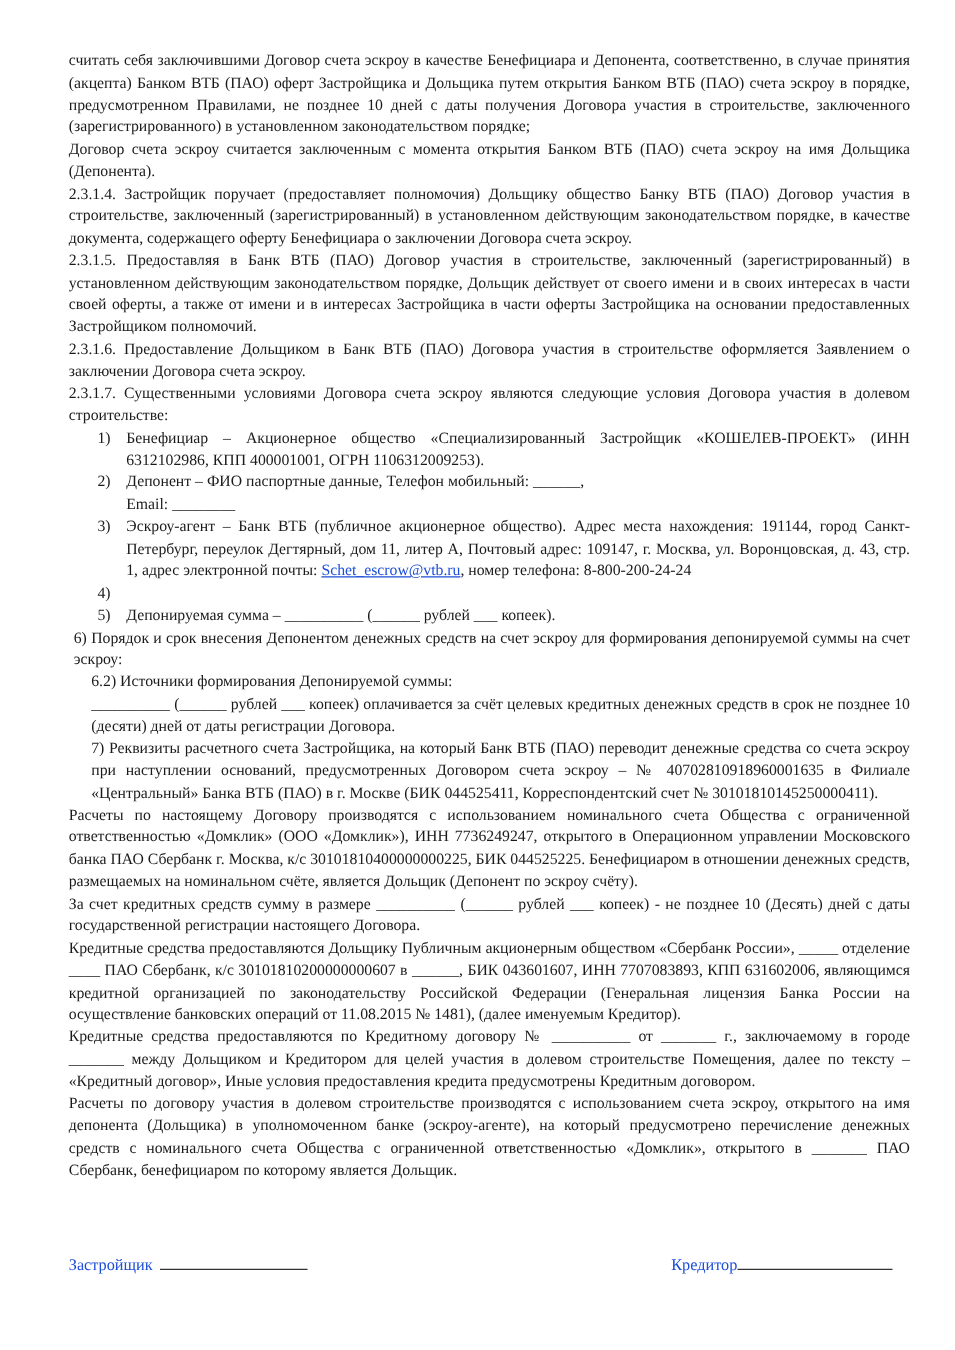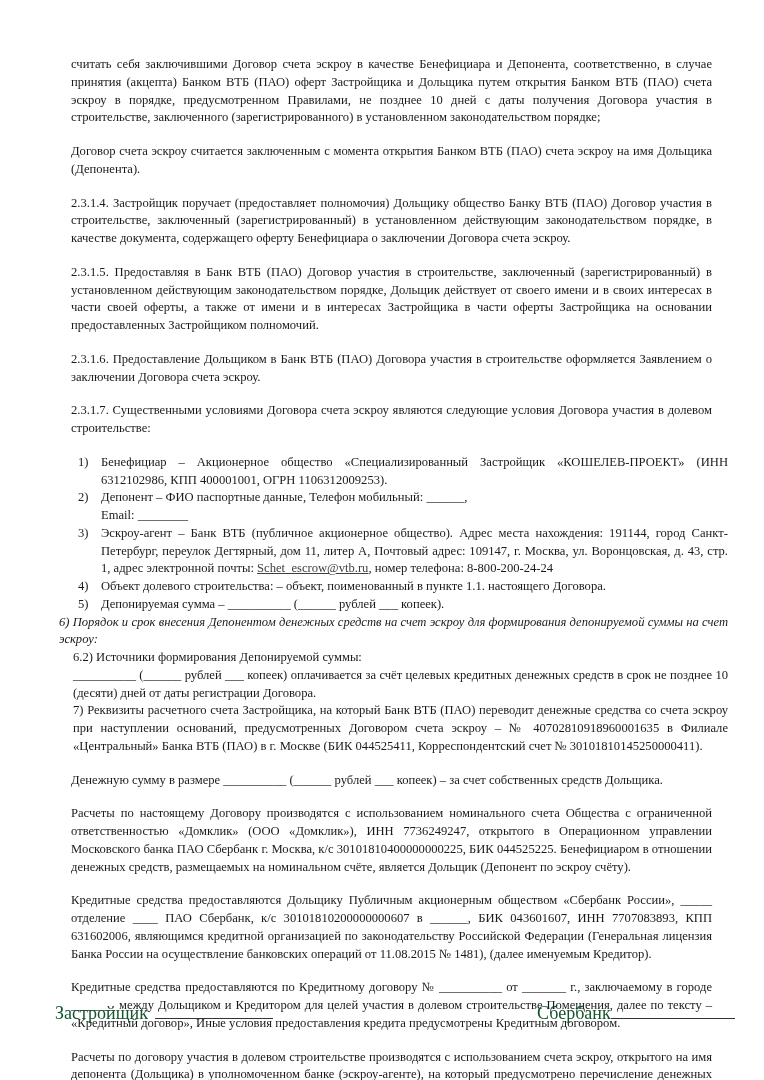--- a/index.html
+++ b/index.html
@@ -2,31 +2,31 @@
 <html><head>
   <meta charset="utf-8">
   <style>
     html, body { margin: 0; padding: 0; background: #ffffff; }
     body { width: 764px; height: 1080px; overflow: hidden; position: relative; }
     .page {
       position: absolute; left: 55px; top: 40px; width: 673px;
       font-family: "Liberation Serif", "DejaVu Serif", serif;
       font-size: 12.6px; line-height: 17.75px; color: #1a1a1a;
     }
-    .p { text-align: justify; margin: 16px; }
+    .p { text-align: justify; margin: 0; }
     .p.last-left { text-align-last: left; }
     .li { position: relative; padding-left: 46px; text-align: justify; margin: 0; }
     .li .num { position: absolute; left: 23px; top: 0; }
-    .ind1 { padding-left: 18px; text-align: justify; margin: 0; font-style: italic; }
+    .ind1 { padding-left: 18px; text-align: justify; margin: 0; }
     .ind2 { padding-left: 27px; text-indent: -9px; text-align: justify; margin: 0; }
     .ind3 { padding-left: 18px; text-align: justify; margin: 0; }
     b { font-weight: normal; }
-    .link { text-decoration: underline; color: #404040; cursor: pointer; }
+    .link { text-decoration: underline; color: #1d4ed8; cursor: pointer; }
     .blank { white-space: pre; }
-    .sig { position: absolute; top: 1003px; font-family: "Liberation Serif", "DejaVu Serif", serif; font-size: 18px; color: #14532d; }
+    .sig { position: absolute; top: 1003px; font-family: "Liberation Serif", "DejaVu Serif", serif; font-size: 13px; color: #1d4ed8; }
     .sig-left { left: 55px; }
     .sig-right { left: 537px; }
     .sig-line { display: inline-block; border-bottom: 1px solid #333; vertical-align: baseline; height: 12px; }
   </style>
 </head>
 <body>
 
 <div class="page">
   <p class="p last-left">считать себя заключившими Договор счета эскроу в качестве Бенефициара и Депонента, соответственно, в случае принятия (акцепта) Банком ВТБ (ПАО) оферт Застройщика и Дольщика путем открытия Банком ВТБ (ПАО) счета эскроу в порядке, предусмотренном Правилами, не позднее 10 дней с даты получения Договора участия в строительстве, заключенного (зарегистрированного) в установленном законодательством порядке;</p>
   <p class="p last-left">Договор счета эскроу считается заключенным с момента открытия Банком ВТБ (ПАО) счета эскроу на имя Дольщика (Депонента).</p>
@@ -42,43 +42,43 @@
   <p class="li">
     <span class="num">2)</span><span>Депонент – </span><b>ФИО</b><span> паспортные данные, Телефон мобильный: ______,</span><br>
     <span>Email: ________</span>
   </p>
 
   <p class="li last-left">
     <span class="num">3)</span><span>Эскроу-агент – Банк ВТБ (публичное акционерное общество). Адрес места нахождения: 191144, город Санкт-Петербург, переулок Дегтярный, дом 11, литер А, Почтовый адрес: 109147, г. Москва, ул. Воронцовская, д. 43, стр. 1,  адрес электронной почты: </span><span class="link">Schet_escrow@vtb.ru</span><span>, номер телефона: 8-800-200-24-24</span>
   </p>
 
   <p class="li last-left">
-    <span class="num">4)</span><span>Объект долевого строительства: – объект, поименованный в пункте 1.1. настоящего Договора.</span><br>
+    <span class="num">4)</span><br>
   </p>
 
   <p class="li">
     <span class="num">5)</span><span>Депонируемая сумма – </span><b class="blank">__________ (______ рублей ___ копеек).</b>
   </p>
 
   <p class="ind1 last-left" style="padding-left:4px;">6) Порядок и срок внесения Депонентом денежных средств на счет эскроу для формирования депонируемой суммы на счет эскроу:</p>
   <p class="ind2">6.2) Источники формирования Депонируемой суммы:</p>
   <p class="ind3 last-left">
     <b class="blank">__________ (______ рублей ___ копеек)</b><span> оплачивается за счёт целевых кредитных денежных средств в срок не позднее 10 (десяти) дней от даты регистрации Договора.</span>
   </p>
   <p class="ind3 last-left">7) Реквизиты расчетного счета Застройщика, на который Банк ВТБ (ПАО) переводит денежные средства со счета эскроу при наступлении оснований, предусмотренных Договором счета эскроу – № 40702810918960001635 в Филиале «Центральный» Банка ВТБ (ПАО) в г. Москве (БИК 044525411, Корреспондентский счет № 30101810145250000411).</p>
 
+  <p class="p last-left">Расчеты по настоящему Договору производятся с использованием номинального счета Общества с ограниченной ответственностью «Домклик» (ООО «Домклик»), ИНН 7736249247, открытого в Операционном управлении Московского банка ПАО Сбербанк г. Москва, к/с 30101810400000000225, БИК 044525225. Бенефициаром в отношении денежных средств, размещаемых на номинальном счёте, является Дольщик (Депонент по эскроу счёту).</p>
   <p class="p last-left">
-    <span>Денежную сумму в размере </span><b class="blank">__________ (______ рублей ___ копеек)</b><span> – за счет собственных средств Дольщика.</span>
+    <span>За счет кредитных средств сумму в размере </span><b class="blank">__________ (______ рублей ___ копеек)</b><span> - не позднее 10 (Десять) дней с даты государственной регистрации настоящего Договора.</span>
   </p>
-  <p class="p last-left">Расчеты по настоящему Договору производятся с использованием номинального счета Общества с ограниченной ответственностью «Домклик» (ООО «Домклик»), ИНН 7736249247, открытого в Операционном управлении Московского банка ПАО Сбербанк г. Москва, к/с 30101810400000000225, БИК 044525225. Бенефициаром в отношении денежных средств, размещаемых на номинальном счёте, является Дольщик (Депонент по эскроу счёту).</p>
   <p class="p last-left">Кредитные средства предоставляются Дольщику Публичным акционерным обществом «Сбербанк России», _____ отделение ____ ПАО Сбербанк, к/с 30101810200000000607 в ______, БИК 043601607, ИНН 7707083893, КПП 631602006, являющимся кредитной организацией по законодательству Российской Федерации (Генеральная лицензия Банка России на осуществление банковских операций от 11.08.2015 № 1481), (далее именуемым Кредитор).</p>
   <p class="p last-left">Кредитные средства предоставляются по Кредитному договору № __________ от _______ г., заключаемому в городе _______ между Дольщиком и Кредитором для целей участия в долевом строительстве Помещения, далее по тексту – «Кредитный договор», Иные условия предоставления кредита предусмотрены Кредитным договором.</p>
   <p class="p last-left">Расчеты по договору участия в долевом строительстве производятся с использованием счета эскроу, открытого на имя депонента (Дольщика) в уполномоченном банке (эскроу-агенте), на который предусмотрено перечисление денежных средств с номинального счета Общества с ограниченной ответственностью «Домклик», открытого в _______ ПАО Сбербанк, бенефициаром по которому является Дольщик.</p>
 
 </div>
 
 <div class="sig sig-left">
   <span>Застройщик</span>
   <span class="sig-line" style="width:118px;margin-left:3px;"></span>
 </div>
 <div class="sig sig-right">
-  <span>Сбербанк</span><span class="sig-line" style="width:124px;"></span>
+  <span>Кредитор</span><span class="sig-line" style="width:124px;"></span>
 </div>
 
 </body></html>

